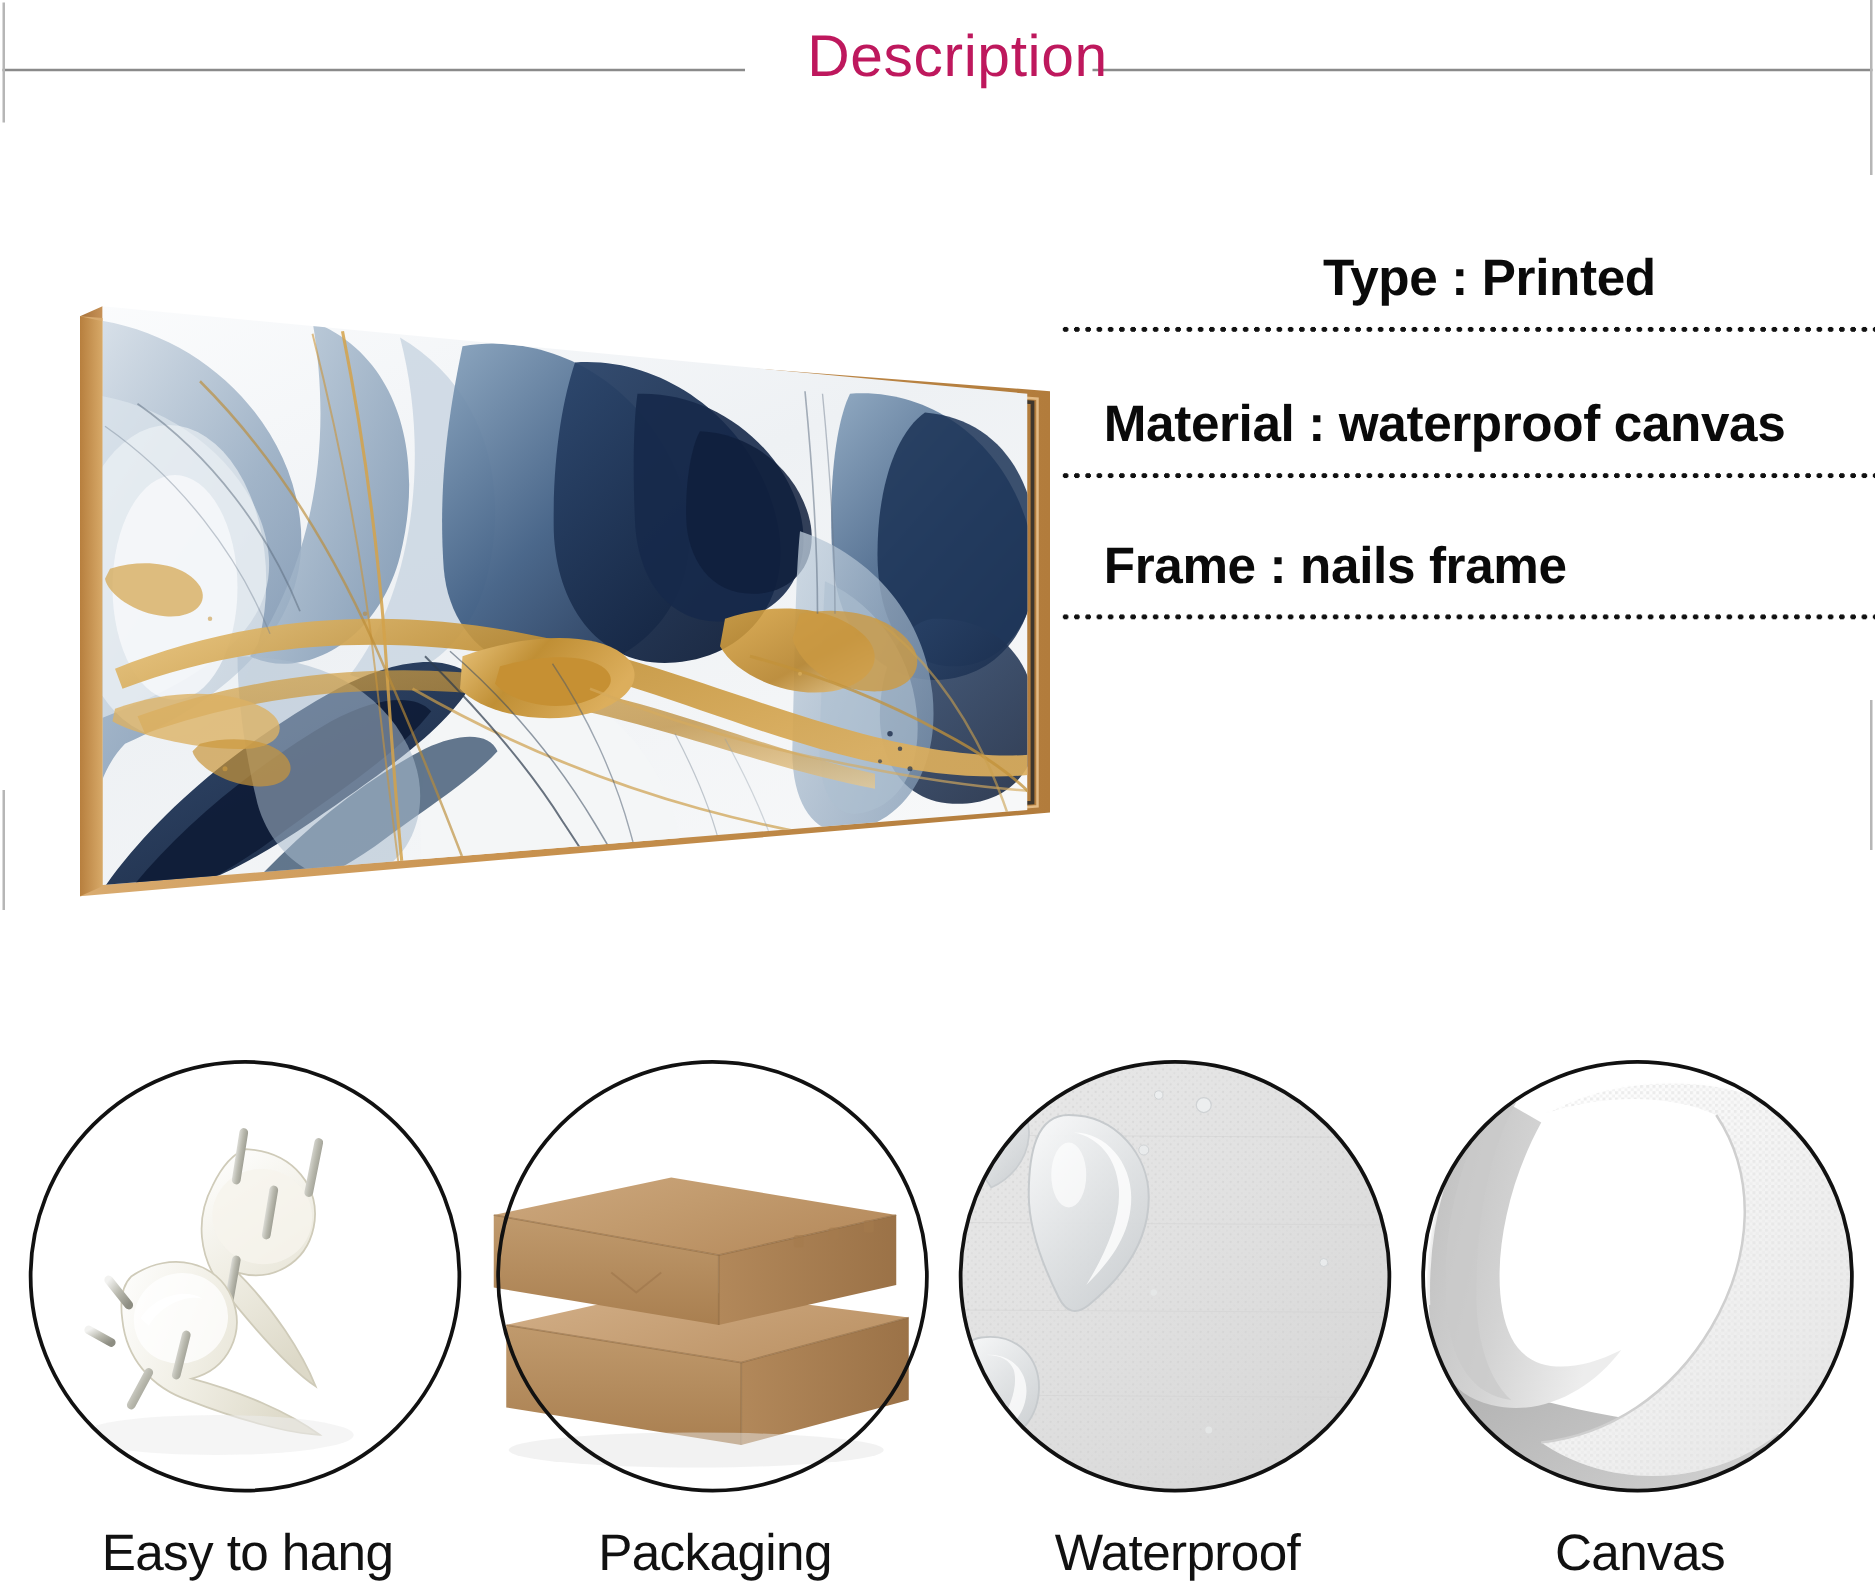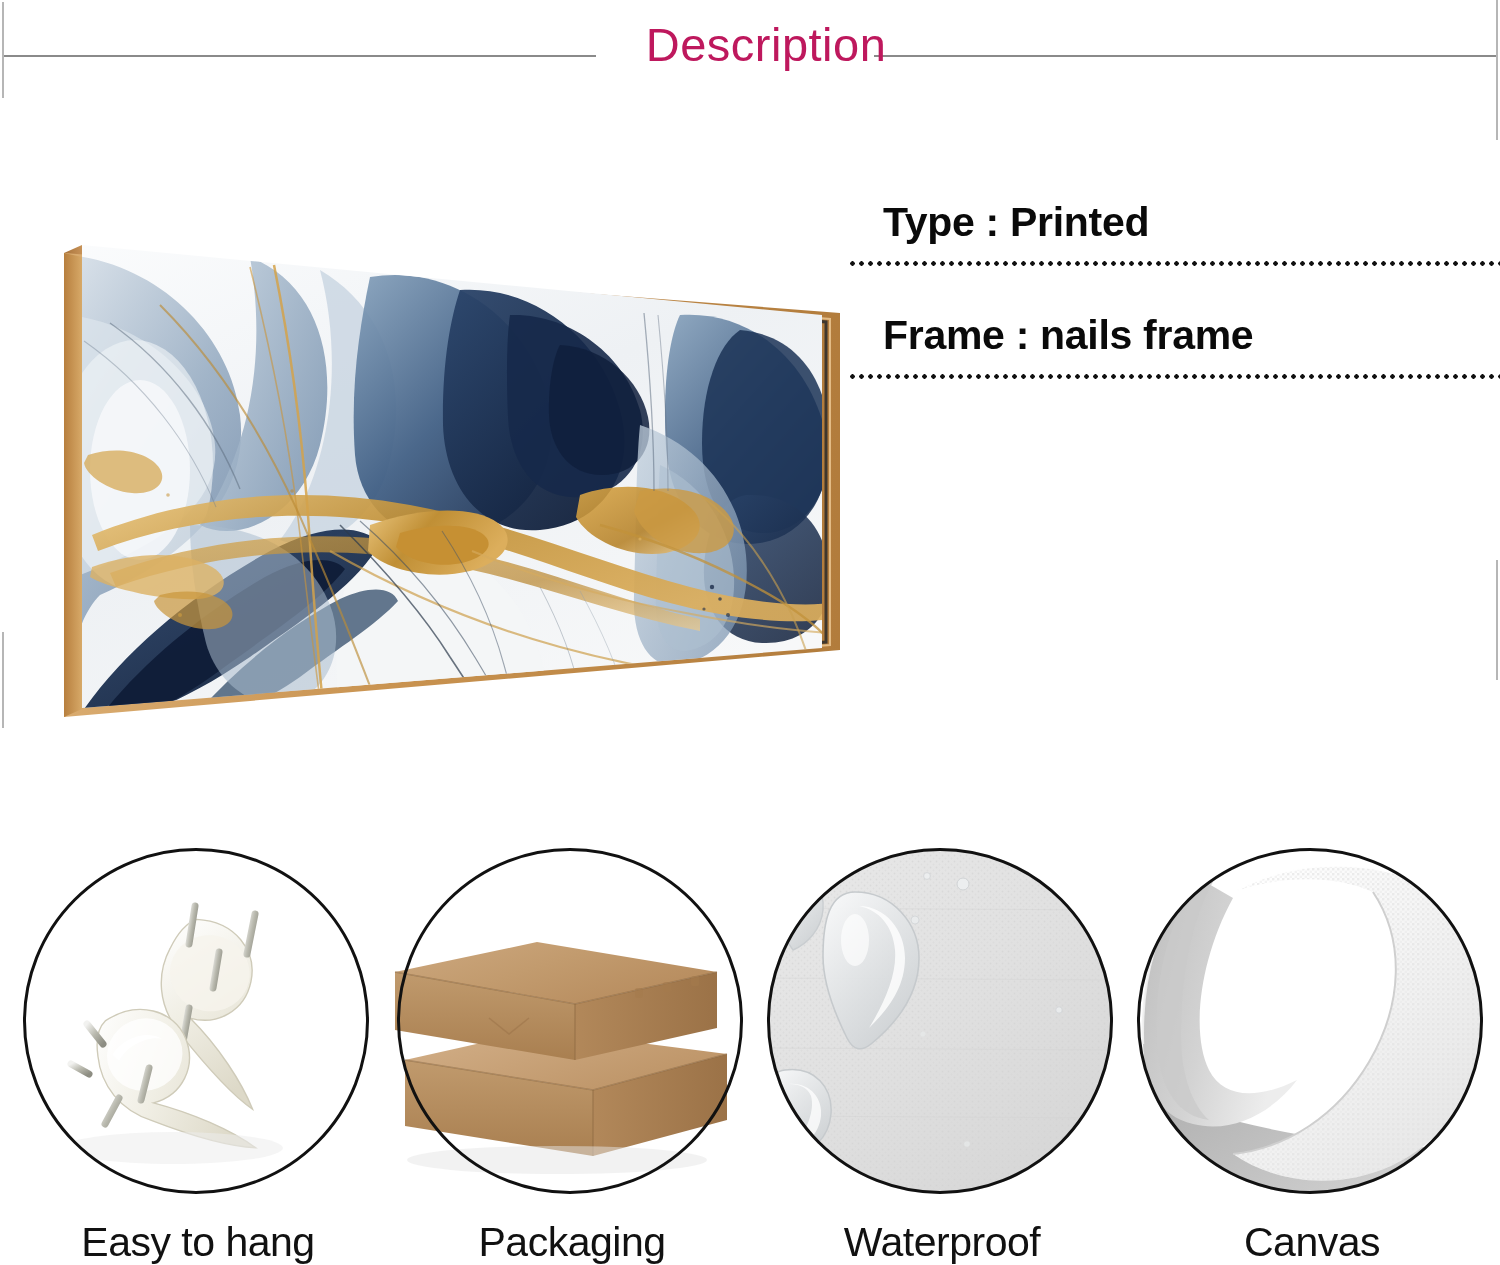--- a/index.html
+++ b/index.html
@@ -82,21 +82,21 @@
   }
   .spec-rule {
     margin-top: 12px;
     height: 7px;
     width: 652px;
     background-image: radial-gradient(circle closest-side, #111 0%, #111 62%, rgba(0,0,0,0) 66%);
     background-size: 9px 7px;
     background-repeat: repeat-x;
     background-position: 0 center;
   }
-  #spec-row-1 { margin-top: 0; }
+  #spec-row-1 { margin-top: 0; text-align: center; }
   #spec-row-2 { margin-top: 46px; }
   #spec-row-3 { margin-top: 42px; }
   #spec-row-4 { margin-top: 48px; }
 
   
   #features {
     position: absolute;
     left: 0; top: 848px;
     width: 1328px; height: 417px;
   }
@@ -304,20 +304,24 @@
   </div>
 </div>
 
 <div id="spec-list">
 
   <div class="spec-row" id="spec-row-1">
     <div class="spec-text">Type : Printed</div>
     <div class="spec-rule"></div>
   </div>
 
+  <div class="spec-row" id="spec-row-2">
+    <div class="spec-text">Material : waterproof canvas</div>
+    <div class="spec-rule"></div>
+  </div>
 
   <div class="spec-row" id="spec-row-3">
     <div class="spec-text">Frame : nails frame</div>
     <div class="spec-rule"></div>
   </div>
 
 
 </div>
 
 <div id="features">

